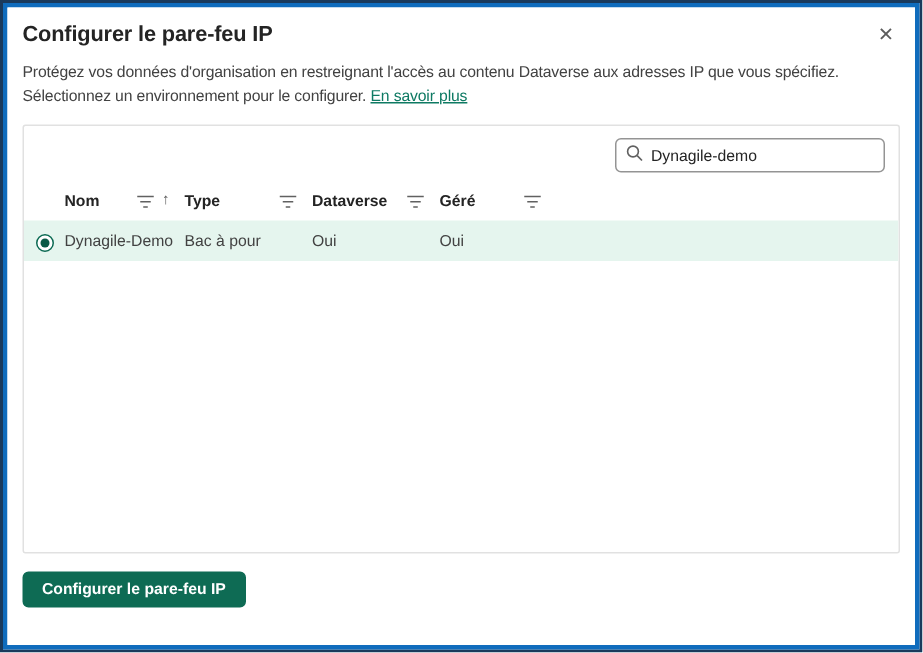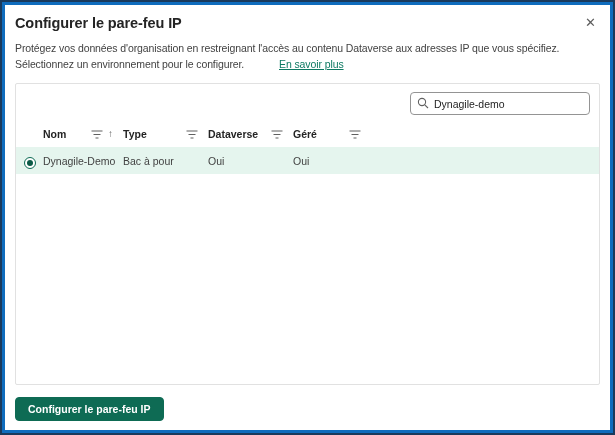--- a/index.html
+++ b/index.html
@@ -11,42 +11,42 @@
     border: 2px solid #1a3a5c;
     background: #0f6cbd;
   }
   .dialog-frame-inner {
     width: 100%; height: 100%;
     border: 3px solid #0f6cbd;
     background: #ffffff;
   }
   .dialog {
     width: 100%; height: 100%;
-    padding: 8px 10px 9px 10px;
+    padding: 8px 10px 25px 10px;
     display: flex; flex-direction: column;
     background: #fff;
   }
 
   .title-row { display: flex; align-items: flex-start; }
   .dialog-title {
     font-size: 14.5px; font-weight: 700; color: #242424;
     line-height: 20px; letter-spacing: -0.1px;
   }
   .close-btn {
     margin-left: auto; border: none; background: transparent;
     color: #5c5c5c; font-size: 13px; line-height: 16px;
     cursor: pointer; padding: 2px 4px;
   }
 
   .description {
     margin-top: 7px; font-size: 10.5px; line-height: 16px;
     color: #424242; letter-spacing: -0.1px; max-width: 595px;
   }
   .learn-more {
-    color: #0e7a63; text-decoration: underline; cursor: pointer; margin-left: 32px;
+    color: #0e7a63; text-decoration: underline; cursor: pointer;
   }
 
   .card {
     margin-top: 11px; flex: 1;
     border: 1px solid #e1e1e1; border-radius: 2px;
     background: #fff; position: relative;
     display: flex; flex-direction: column;
     overflow: hidden;
   }
 

